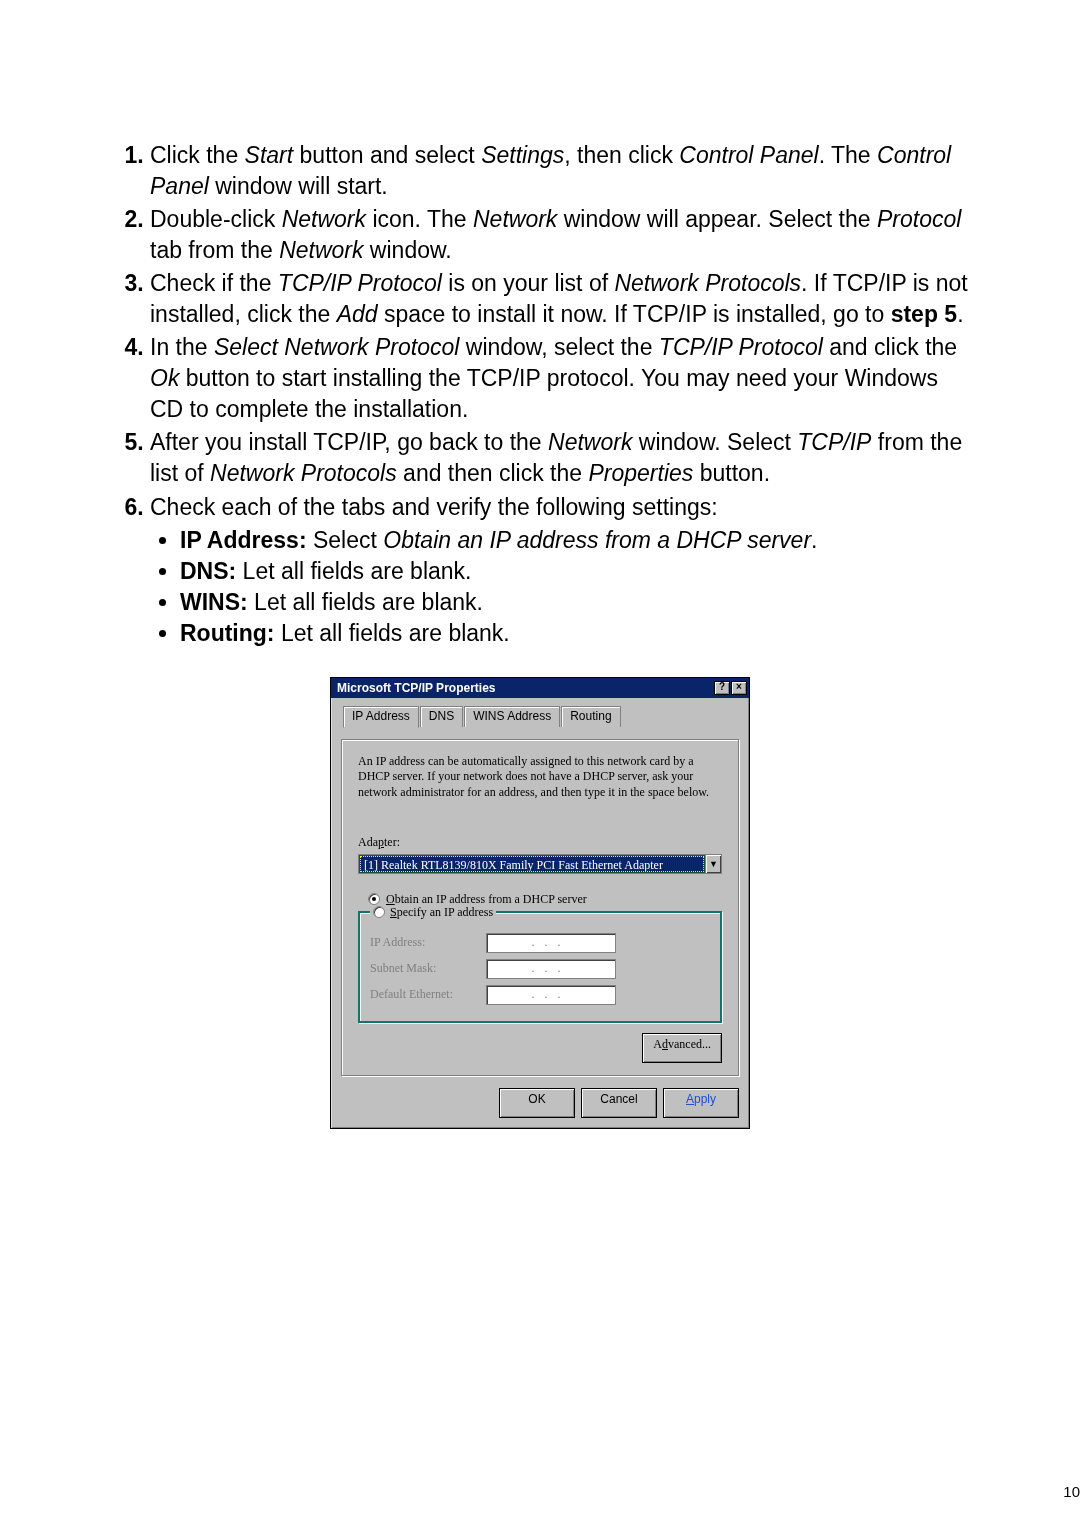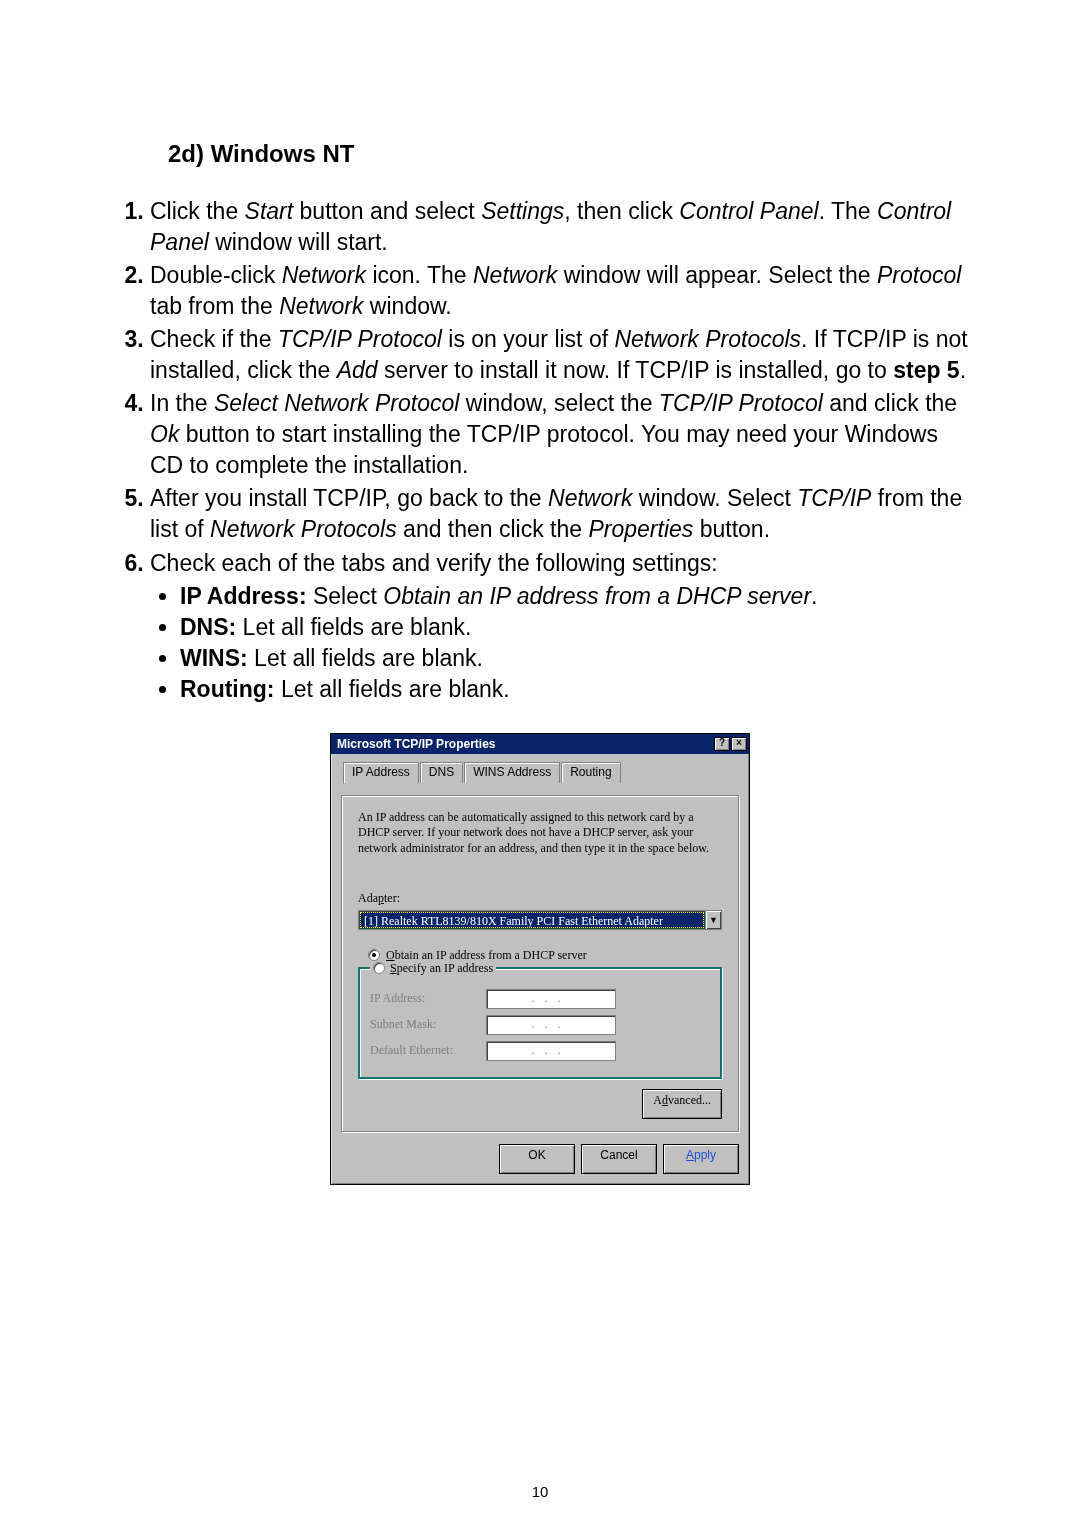--- a/index.html
+++ b/index.html
@@ -34,21 +34,21 @@
     margin: 2px 0 0 0;
     padding-left: 30px;
   }
   ul.bullets li { margin-bottom: 0; }
   ul.bullets b { font-weight: bold; }
 
   .page-number {
     position: absolute;
     bottom: 36px;
     left: 0; right: 0;
-    text-align: center;
+    text-align: right;
     font-size: 15px;
   }
 
   
   .dialog {
     width: 420px;
     margin: 28px auto 0 auto;
     background: #c0c0c0;
     border: 1px solid #000;
     box-shadow: inset 1px 1px 0 #dfdfdf, inset -1px -1px 0 #808080;
@@ -209,31 +209,30 @@
     line-height: 21px;
     padding: 0 10px;
   }
   .w95-btn.disabled { color: #1d4ed8; }
   .underline { text-decoration: underline; }
 </style>
 </head>
 <body>
 
 <div class="page">
-  <div class="section-heading">2d) Windows NT</div>
 
   <ol class="steps">
     <li>
       <span>Click the </span><em>Start</em><span> button and select </span><em>Settings</em><span>, then click </span><em>Control Panel</em><span>. The </span><em>Control Panel</em><span> window will start.</span>
     </li>
     <li>
       <span>Double-click </span><em>Network</em><span> icon. The </span><em>Network</em><span> window will appear. Select the </span><em>Protocol</em><span> tab from the </span><em>Network</em><span> window.</span>
     </li>
     <li>
-      <span>Check if the </span><em>TCP/IP Protocol</em><span> is on your list of </span><em>Network Protocols</em><span>. If TCP/IP is not installed, click the </span><em>Add</em><span> server to install it now. If TCP/IP is installed, go to </span><b>step 5</b><span>.</span>
+      <span>Check if the </span><em>TCP/IP Protocol</em><span> is on your list of </span><em>Network Protocols</em><span>. If TCP/IP is not installed, click the </span><em>Add</em><span> space to install it now. If TCP/IP is installed, go to </span><b>step 5</b><span>.</span>
     </li>
     <li>
       <span>In the </span><em>Select Network Protocol</em><span> window, select the </span><em>TCP/IP Protocol</em><span> and click the </span><em>Ok</em><span> button to start installing the TCP/IP protocol. You may need your Windows CD to complete the installation.</span>
     </li>
     <li>
       <span>After you install TCP/IP, go back to the </span><em>Network</em><span> window. Select </span><em>TCP/IP</em><span> from the list of </span><em>Network Protocols</em><span> and then click the </span><em>Properties</em><span> button.</span>
     </li>
     <li>
       <span>Check each of the tabs and verify the following settings:</span>
       <ul class="bullets">

